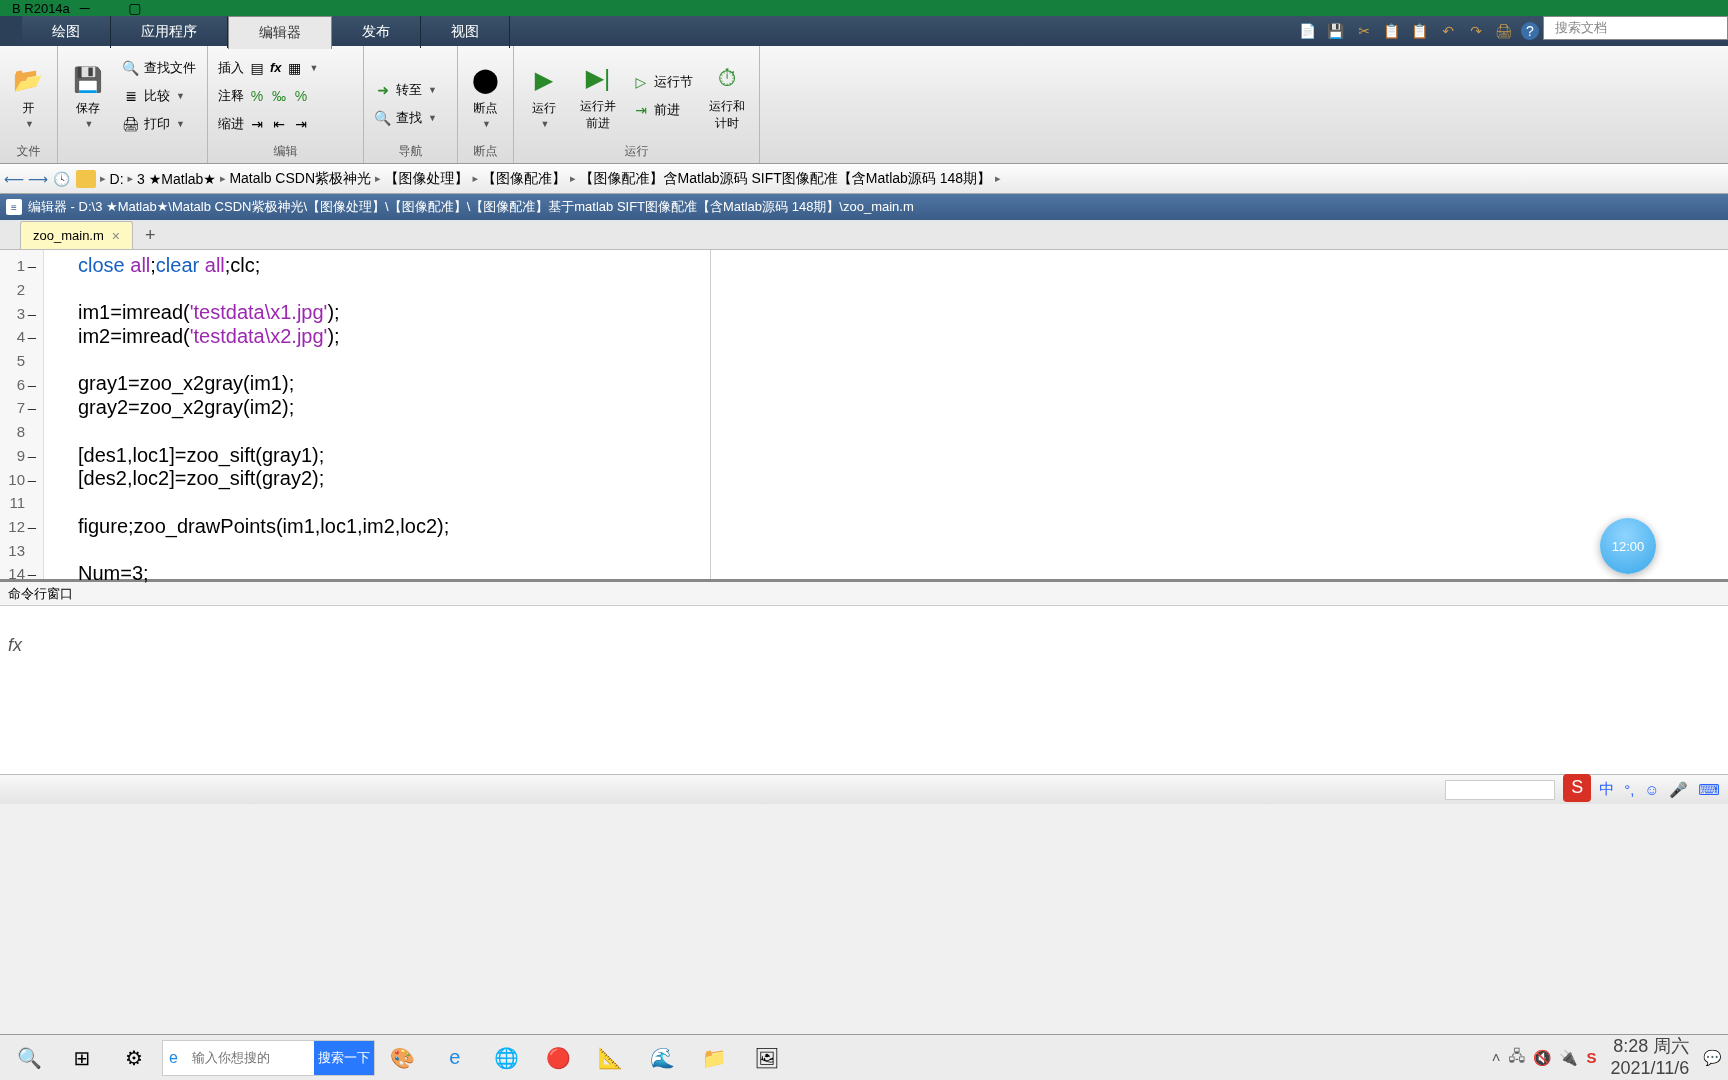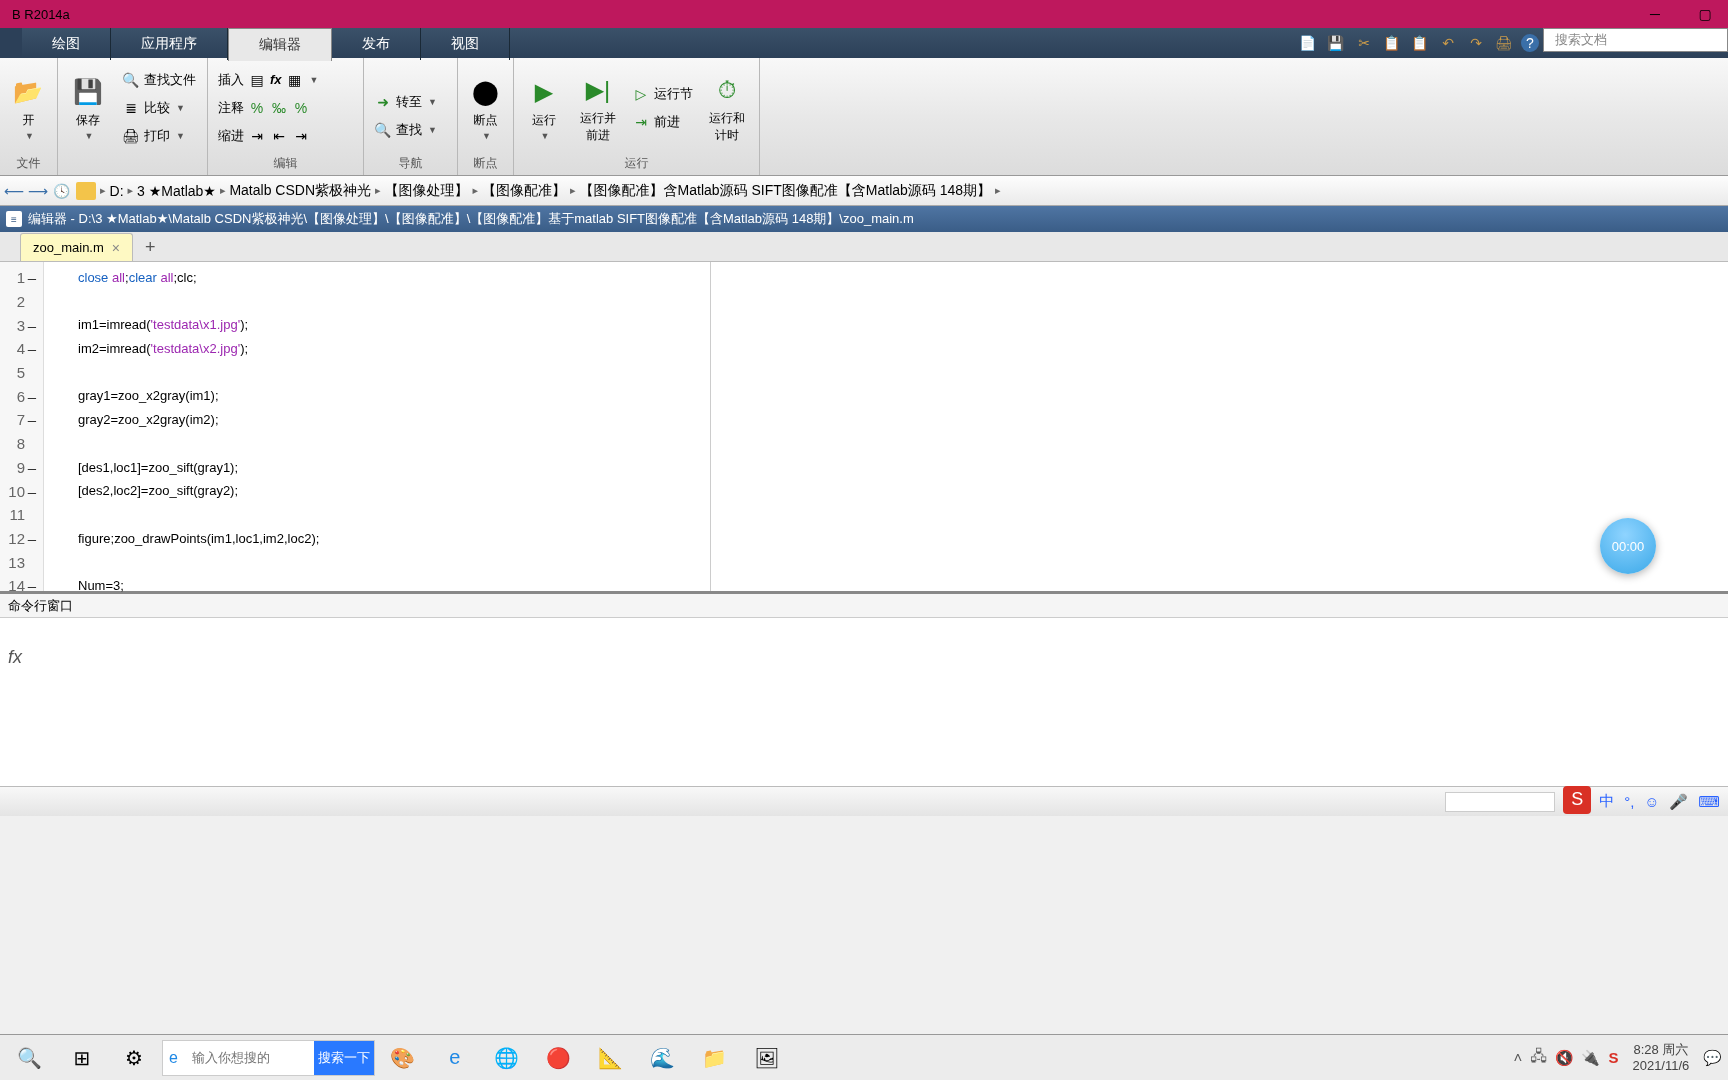--- a/index.html
+++ b/index.html
@@ -1,19 +1,19 @@
 <!DOCTYPE html>
 <html><head>
 <meta charset="utf-8">
 <style>
 * { margin: 0; padding: 0; box-sizing: border-box; font-family: "Microsoft YaHei", Arial, sans-serif; }
 body { background: #f0f0f0; width: 1728px; height: 1080px; overflow: hidden; position: relative; }
 
 
-.titlebar { height: 28px; background: #be185d; display: flex; align-items: center; justify-content: space-between; padding: 0 8px; font-size: 13px; }
+.titlebar { height: 16px; background: #15803d; display: flex; align-items: center; padding: 0 8px; font-size: 13px; }
 .titlebar-left { padding-left: 4px; }
 .titlebar-right { display: flex; gap: 20px; }
 .win-btn { width: 30px; text-align: center; cursor: pointer; font-size: 14px; }
 
 
 .tabrow { height: 30px; background: linear-gradient(to bottom, #3b5169, #2c4058); display: flex; align-items: stretch; }
 .tabrow-pre { width: 22px; background: #2c4058; }
 .toptab { padding: 16px 30px; color: #fff; display: flex; align-items: center; font-size: 14px; border-right: 1px solid #1a2936; cursor: pointer; }
 .toptab.active { background: #e8e8e8; color: #333; border: 1px solid #888; border-bottom: none; }
 .tabrow-spacer { flex: 1; }
@@ -48,21 +48,21 @@
 .filetabs { height: 30px; background: #e8e8e8; border-bottom: 1px solid #bbb; display: flex; align-items: end; padding-left: 20px; }
 .filetab { height: 28px; padding: 0 12px; display: flex; align-items: center; gap: 8px; background: #fef9c3; border: 1px solid #bbb; border-bottom: none; font-size: 13px; border-radius: 3px 3px 0 0; cursor: pointer; }
 .filetab .close-x { color: #888; font-size: 14px; cursor: pointer; }
 .filetab.plus { background: transparent; border: none; font-size: 18px; color: #555; cursor: pointer; }
 
 
 .editor-area { display: flex; height: 332px; background: #fff; border-bottom: 3px solid #888; }
 .gutter { width: 44px; background: #f7f7f7; border-right: 1px solid #ddd; padding-top: 4px; }
 .gutter-row { height: 23.7px; display: flex; align-items: center; justify-content: flex-end; padding-right: 4px; font-family: Consolas, monospace; font-size: 15px; color: #666; }
 .gutter-dash { width: 14px; text-align: center; color: #333; }
-.code { flex: 1; padding: 4px 0 0 34px; font-family: Consolas, monospace; font-size: 13px; line-height: 23.7px; position: relative; }
+.code { flex: 1; padding: 4px 0 0 34px; font-family: Consolas, monospace; font-size: 20px; line-height: 23.7px; position: relative; }
 .code-line { white-space: pre; height: 23.7px; }
 .kw { color: #1560c0; }
 .str { color: #9c27b0; }
 .code-divider { position: absolute; left: 666px; top: 0; bottom: 0; width: 1px; background: #ccc; }
 
 
 .timer { position: absolute; right: 72px; top: 518px; width: 56px; height: 56px; border-radius: 50%; background: radial-gradient(circle at 45% 30%, #8fd4ff, #3aa8e8); display: flex; align-items: center; justify-content: center; color: #fff; font-size: 13px; box-shadow: 0 2px 8px rgba(0,0,0,0.3); }
 
 
 .cmd-title { height: 24px; background: #f5f5f5; border-bottom: 1px solid #ccc; padding: 0 8px; display: flex; align-items: center; font-size: 13px; }
@@ -76,21 +76,21 @@
 
 
 .taskbar { position: absolute; bottom: 0; left: 0; right: 0; height: 46px; background: #ececec; border-top: 1px solid #999; display: flex; align-items: center; padding: 0 6px; gap: 4px; }
 .task-ico { width: 48px; height: 40px; display: flex; align-items: center; justify-content: center; font-size: 20px; cursor: pointer; }
 .search-task { display: flex; align-items: center; height: 36px; background: #fff; border: 1px solid #ccc; }
 .search-task-input { width: 130px; padding: 0 8px; font-size: 13px; color: #888; border: none; outline: none; }
 .search-task-btn { width: 60px; height: 100%; background: #2979ff; color: #fff; display: flex; align-items: center; justify-content: center; font-size: 13px; cursor: pointer; }
 .task-spacer { flex: 1; }
 .tray { display: flex; align-items: center; gap: 8px; font-size: 13px; color: #444; }
 .tray-ico { font-size: 15px; color: #555; }
-.clock { text-align: center; line-height: 1.2; font-size: 13px; padding: 0 6px; }
+.clock { text-align: right; line-height: 1.2; font-size: 18px; padding: 0 6px; }
 </style>
 </head>
 <body>
 
 <div class="titlebar">
   <div class="titlebar-left">B R2014a</div>
   <div class="titlebar-right">
     <span class="win-btn">─</span>
     <span class="win-btn">▢</span>
   </div>
@@ -349,21 +349,21 @@
       <div class="code-line"></div>
       <div class="code-line">[des1,loc1]=zoo_sift(gray1);</div>
       <div class="code-line">[des2,loc2]=zoo_sift(gray2);</div>
       <div class="code-line"></div>
       <div class="code-line">figure;zoo_drawPoints(im1,loc1,im2,loc2);</div>
       <div class="code-line"></div>
       <div class="code-line">Num=3;</div>
     </div>
 </div>
 
-<div class="timer">00:00</div>
+<div class="timer">12:00</div>
 
 <div class="cmd-title">命令行窗口</div>
 <div class="cmd-body">
   <span>fx</span>
 </div>
 
 <div class="statusbar">
   <div class="blank-box"></div>
   <div class="ime-badge">S</div>
   <div class="ime-row">

